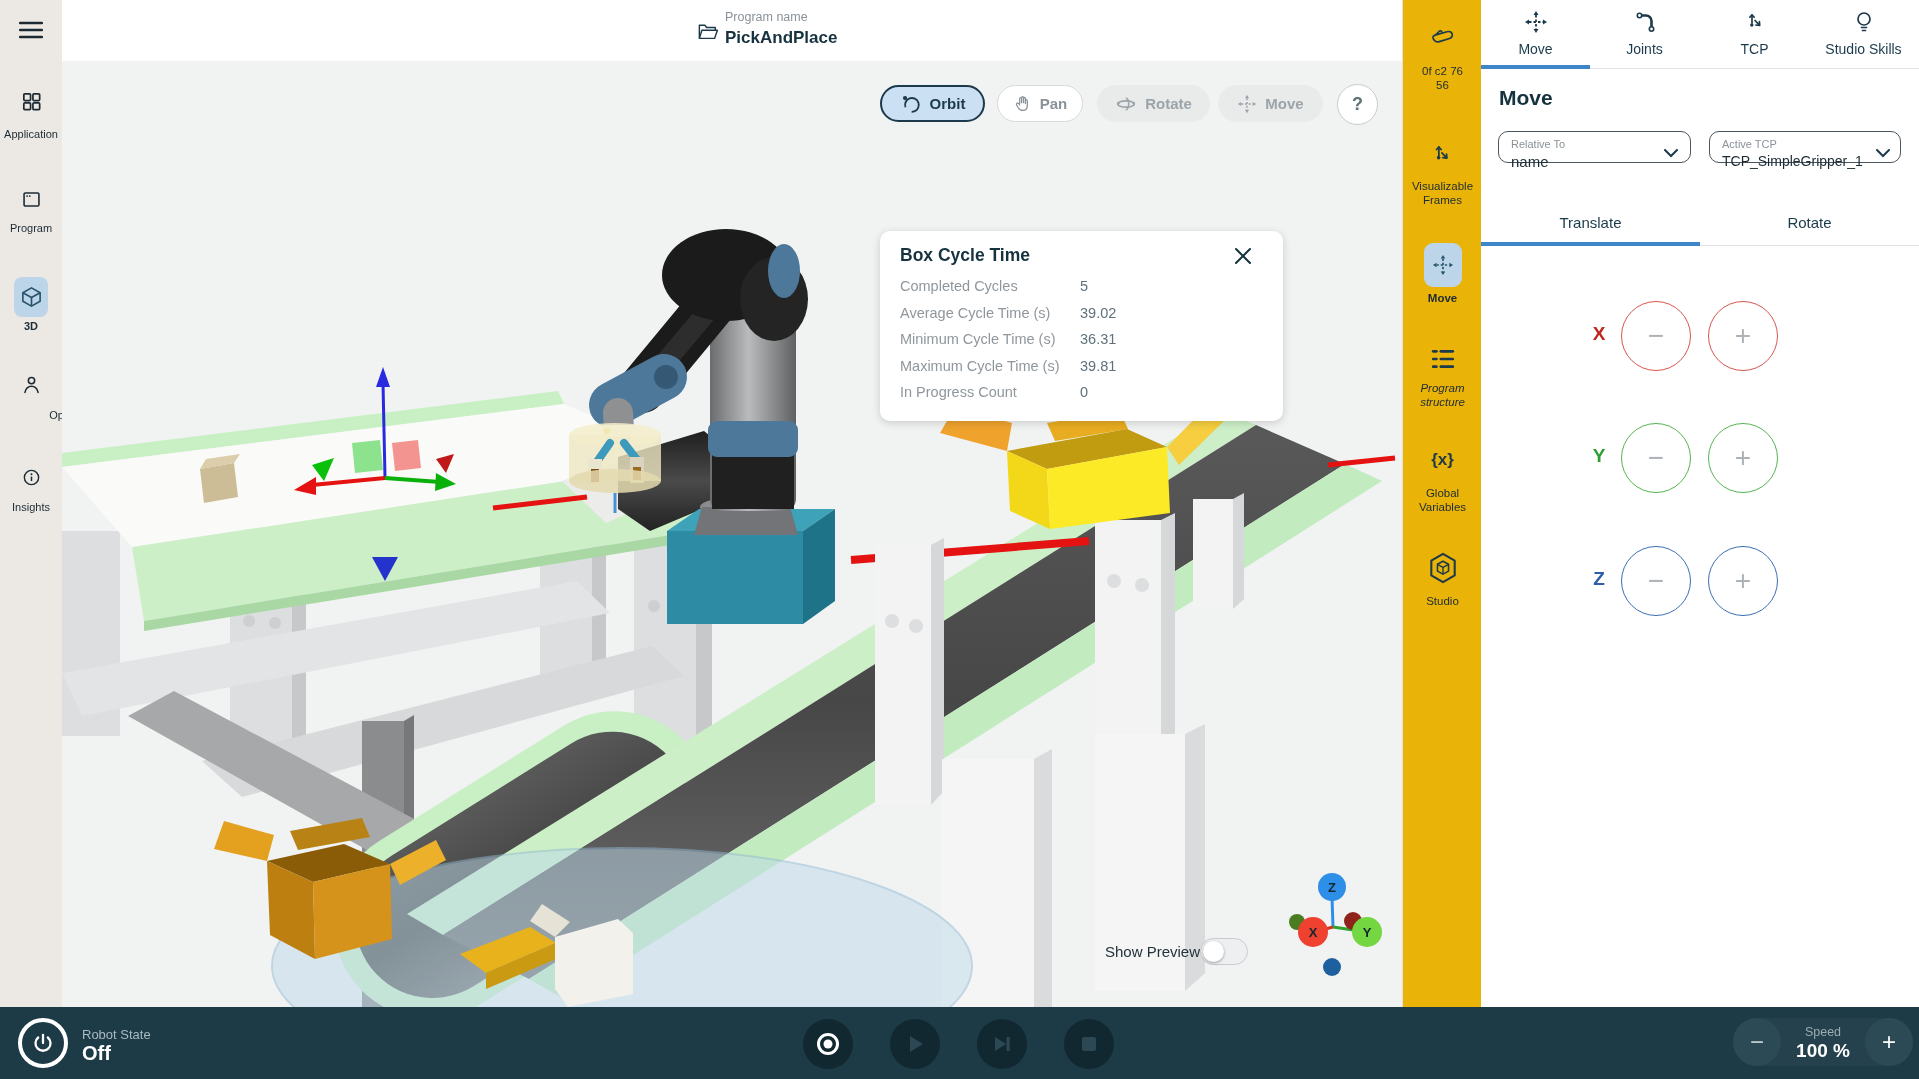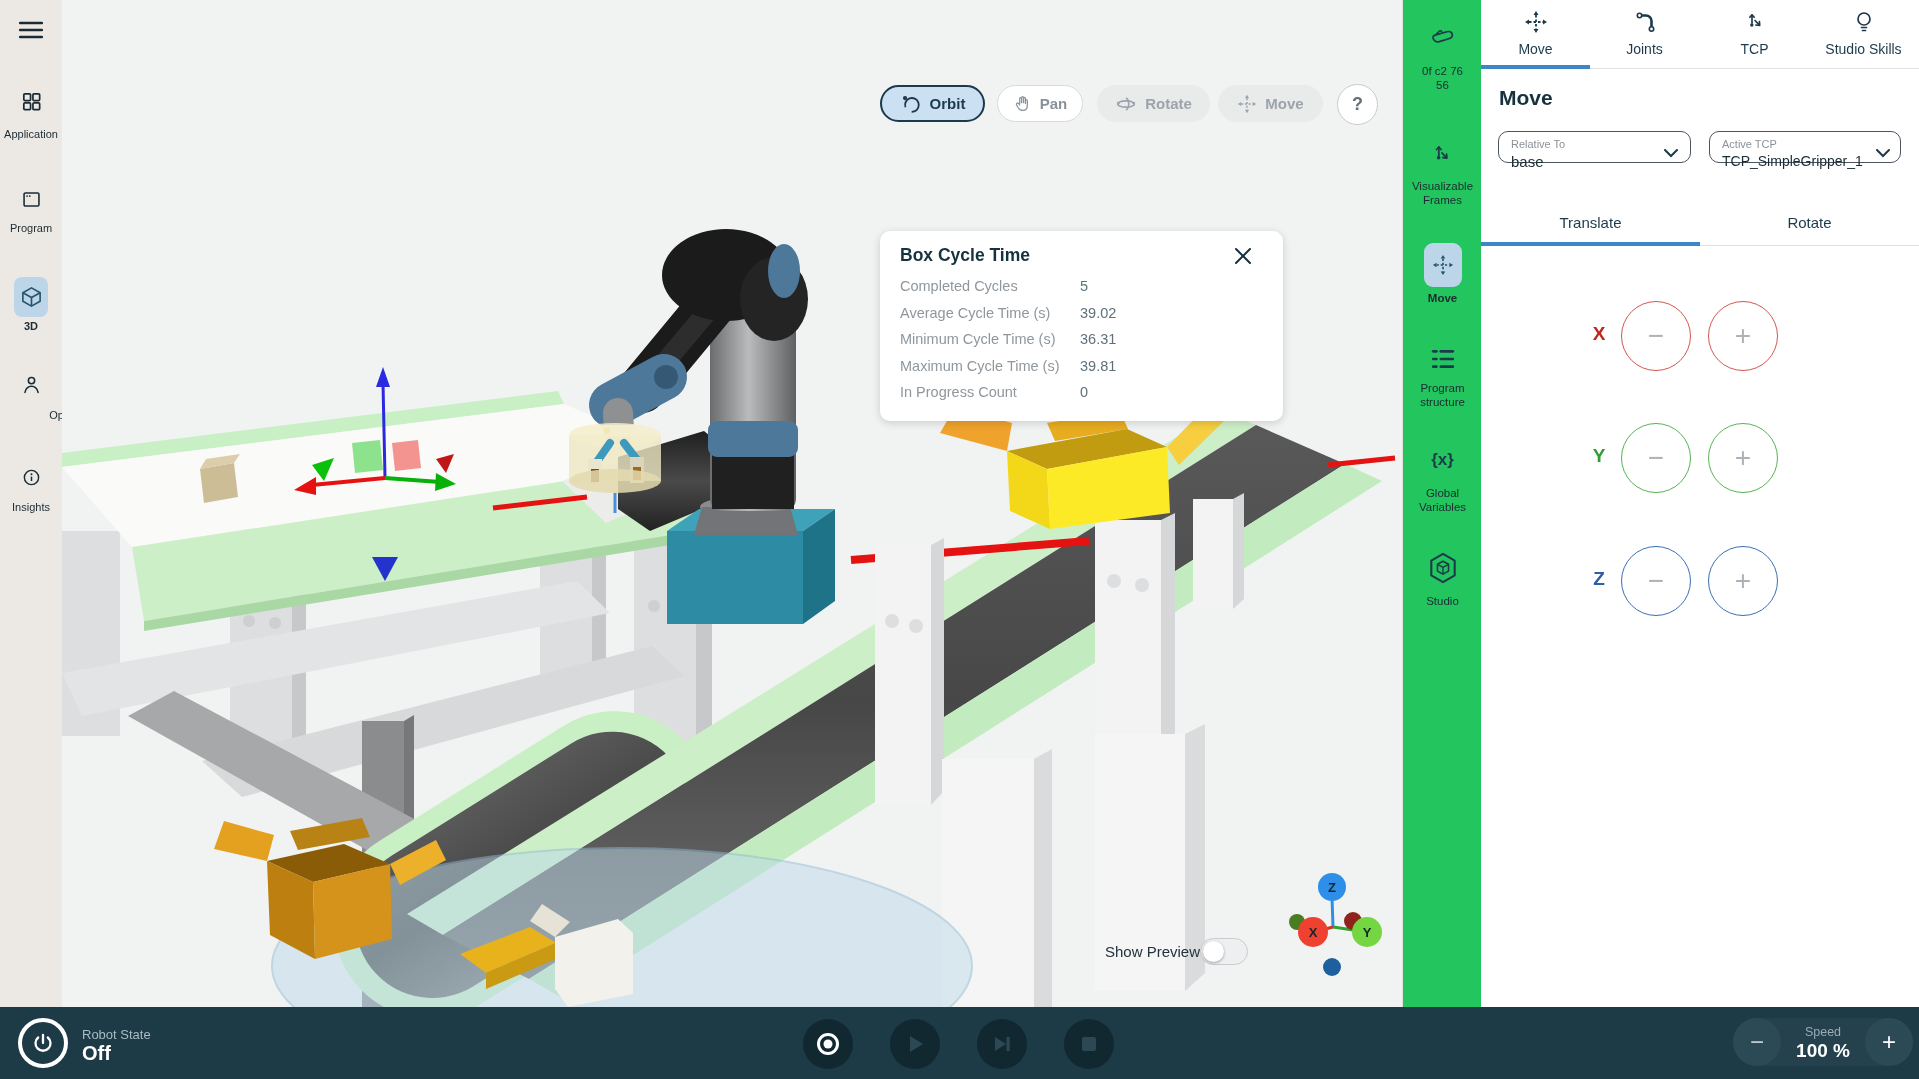--- a/index.html
+++ b/index.html
@@ -23,21 +23,21 @@
   
   #cycle-card{left:880px;top:195px;width:403px;height:190px;background:#fff;border-radius:10px;box-shadow:0 2px 8px rgba(0,0,0,.16);margin-top:36px;}
   #cycle-title{left:20px;top:14px;font-size:17.5px;font-weight:bold;color:#16323F;}
   .cy-label{left:20px;font-size:14.5px;color:#8F979D;}
   .cy-value{left:200px;font-size:14.5px;color:#5E717B;}
   
   #show-preview-label{left:1105px;top:943px;font-size:15px;color:#22333B;}
   #toggle{left:1200px;top:938px;width:48px;height:27px;border-radius:14px;background:#EDEFF0;border:1px solid #C8CCCE;box-sizing:border-box;}
   #toggle-knob{left:2px;top:2px;width:21px;height:21px;border-radius:50%;background:#fff;box-shadow:0 1px 3px rgba(0,0,0,.35);}
   
-  #strip{left:1402px;top:0;width:79px;height:1007px;background:#22c55e;border-left:1px solid #E3E0DB;box-sizing:border-box;}
+  #strip{left:1402px;top:0;width:79px;height:1007px;background:#eab308;border-left:1px solid #E3E0DB;box-sizing:border-box;}
   .st-label{width:79px;text-align:center;font-size:11.5px;line-height:1.22;color:#1C2B33;}
   .st-ic{left:50%;transform:translateX(-50%);}
   
   #panel{left:1481px;top:0;width:438px;height:1007px;background:#fff;}
   .tab{top:0;width:109px;height:66px;text-align:center;color:#1C3A4B;}
   .tab .tlab{margin-top:3px;font-size:14px;}
   .ddl{border:1px solid #4A5560;border-radius:10px;height:32px;box-sizing:border-box;background:#fff;}
   .ddl .dlab{position:absolute;left:12px;top:6px;font-size:11px;color:#8A9299;}
   .ddl .dval{position:absolute;left:12px;top:21px;font-size:15px;color:#1B2B33;}
   .subtab{top:214px;width:219px;height:30px;text-align:center;font-size:15px;color:#1B3A4A;}
@@ -120,20 +120,30 @@
           <g fill="none" stroke="#1C2B33" stroke-width="1.8">
             <circle cx="12" cy="12" r="9"></circle>
           </g>
           <circle cx="12" cy="7.8" r="1.3" fill="#1C2B33"></circle>
           <line x1="12" y1="10.8" x2="12" y2="16.5" stroke="#1C2B33" stroke-width="1.9"></line>
         </svg>
       <div class="abs sb-label nolap" style="top:33px;">Insights</div>
     </div>
   </div>
 
+  <div id="header" class="abs">
+    <svg class="abs" style="left:635px;top:22px;" width="22" height="20" viewBox="0 0 24 22">
+        <g fill="none" stroke="#1C3A4B" stroke-width="1.6" stroke-linejoin="round">
+          <path d="M2.5 18V3.5h6l2 2.5h9.5v3"></path>
+          <path d="M2.5 18l2.8-9h17l-3 9z"></path>
+        </g>
+      </svg>
+    <div id="prog-label" class="abs">Program name</div>
+    <div id="prog-name" class="abs">PickAndPlace</div>
+  </div>
 
   <svg class="abs" style="left:62px;top:61px;" width="1340" height="946" viewBox="0 0 1340 946">
     <defs>
       <linearGradient id="beltG" x1="0" y1="0" x2="0" y2="1">
         <stop offset="0" stop-color="#595959"></stop>
           <stop offset="0.5" stop-color="#474747"></stop>
           <stop offset="1" stop-color="#6E6E6E"></stop>
       </linearGradient>
       <linearGradient id="colG" x1="0" y1="0" x2="1" y2="0">
         <stop offset="0" stop-color="#6A6C6E"></stop>
@@ -389,21 +399,21 @@
           <g fill="#27536B">
             <polygon points="12,1 9.5,5 14.5,5"></polygon>
             <polygon points="12,23 9.5,19 14.5,19"></polygon>
             <polygon points="1,12 5,9.5 5,14.5"></polygon>
             <polygon points="23,12 19,9.5 19,14.5"></polygon>
           </g>
         </svg>
       <div class="abs st-label" style="top:48px;left:0;font-weight:bold;">Move</div>
     </div>
 
-    <div class="abs" style="left:0;top:347px;width:79px;height:72px;">
+    <div class="abs" style="left:0;top:347px;width:79px;height:72px;font-style:italic;">
       <svg class="abs st-ic" style="top:0;" width="27" height="24" viewBox="0 0 24 22">
           <g stroke="#1C3A4B" stroke-width="2.4" stroke-linecap="round">
             <line x1="3" y1="4" x2="6" y2="4"></line>
             <line x1="10" y1="4" x2="21" y2="4"></line>
             <line x1="3" y1="11" x2="6" y2="11"></line>
             <line x1="10" y1="11" x2="21" y2="11"></line>
             <line x1="3" y1="18" x2="6" y2="18"></line>
             <line x1="10" y1="18" x2="21" y2="18"></line>
           </g>
         </svg>
@@ -475,21 +485,21 @@
           </g>
         </svg>
       <div class="tlab">Studio Skills</div>
     </div>
     <div class="abs" style="left:0;top:65px;width:109px;height:4px;background:#3E86C9;"></div>
 
     <div class="abs" style="left:18px;top:86px;font-size:21px;font-weight:bold;color:#16323F;">Move</div>
 
     <div class="abs ddl" style="left:17px;top:131px;width:193px;">
       <div class="dlab">Relative To</div>
-      <div class="dval">base</div>
+      <div class="dval">name</div>
       <svg class="abs" style="right:12px;top:17px;" width="14" height="9" viewBox="0 0 14 9">
           <polyline points="1,1 7,7 13,1" fill="none" stroke="#1C3A4B" stroke-width="2" stroke-linecap="round"></polyline>
         </svg>
     </div>
     <div class="abs ddl" style="left:228px;top:131px;width:192px;">
       <div class="dlab">Active TCP</div>
       <div class="dval" style="font-size:14px;">TCP_SimpleGripper_1</div>
       <svg class="abs" style="right:10px;top:17px;" width="14" height="9" viewBox="0 0 14 9">
           <polyline points="1,1 7,7 13,1" fill="none" stroke="#1C3A4B" stroke-width="2" stroke-linecap="round"></polyline>
         </svg>

